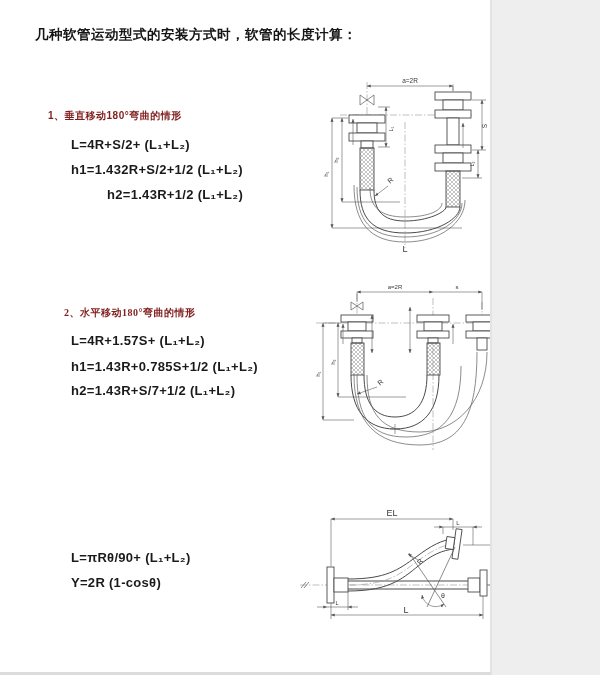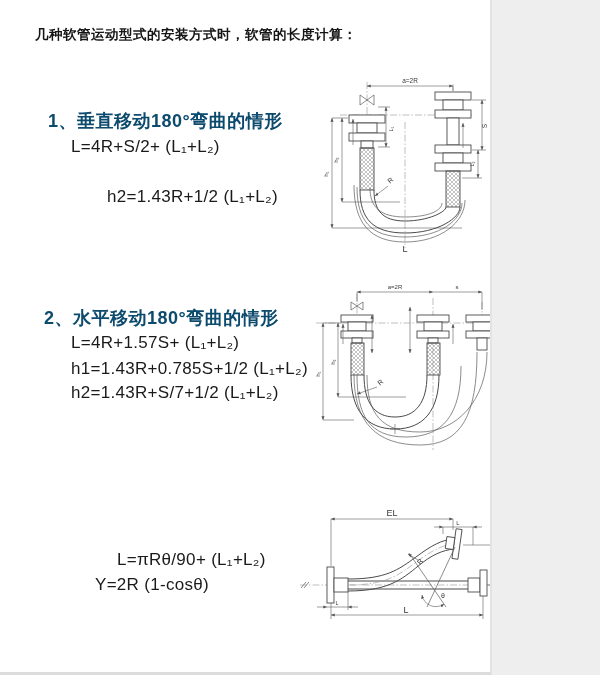--- a/index.html
+++ b/index.html
@@ -4,49 +4,50 @@
 <style>
   html,body{margin:0;padding:0;background:#eee;}
   .page{
     position:relative;width:492px;height:675px;background:#fff;
     font-family:"Liberation Sans","DejaVu Sans",sans-serif;color:#1c1c1c;
     overflow:hidden;box-sizing:border-box;
     border-right:2px solid #e3e3e3;border-bottom:3px solid #dcdcdc;
   }
   .tline{position:absolute;white-space:nowrap;}
   .title{font-size:13.5px;font-weight:bold;letter-spacing:.5px;color:#151515;}
-  .sec-h{font-size:18px;font-weight:bold;letter-spacing:.5px;color:#0c4a6e;}
-  .formula{font-size:17px;font-weight:400;letter-spacing:.3px;color:#1a1a1a;}
+  .sec-h{font-size:10px;font-weight:bold;letter-spacing:.5px;color:#7f1d1d;}
+  .formula{font-size:13px;font-weight:700;letter-spacing:.3px;color:#1a1a1a;}
   svg{position:absolute;overflow:visible;}
   svg text{font-family:"Liberation Sans","DejaVu Sans",sans-serif;fill:#3a3a3a;}
   .obj{stroke:#4a4a4a;stroke-width:1;fill:none;}
   .obj-thin{stroke:#5a5a5a;stroke-width:.7;fill:none;}
   .dim{stroke:#5a5a5a;stroke-width:.6;fill:none;}
   .cl{stroke:#949494;stroke-width:.6;fill:none;stroke-dasharray:7 2 1.5 2;}
   .flange{stroke:#4a4a4a;stroke-width:.9;fill:#fff;}
   .braid-rect{stroke:#4a4a4a;stroke-width:.9;}
 </style>
 </head>
 <body>
 
 <div class="page">
 
   <div class="tline title" style="left:35px;top:26px;">几种软管运动型式的安装方式时，软管的长度计算：</div>
 
   <div class="tline sec-h" style="left:48px;top:109px;">1、垂直移动180°弯曲的情形</div>
   <div class="tline formula" style="left:71px;top:137px;">L=4R+S/2+ (L₁+L₂)</div>
+  <div class="tline formula" style="left:71px;top:162px;">h1=1.432R+S/2+1/2 (L₁+L₂)</div>
   <div class="tline formula" style="left:71px;top:187px;padding-left:36px;">h2=1.43R+1/2 (L₁+L₂)</div>
 
-  <div class="tline sec-h" style="left:44px;top:306px;">2、水平移动180°弯曲的情形</div>
+  <div class="tline sec-h" style="left:64px;top:306px;font-family:Liberation Serif, serif;">2、水平移动180°弯曲的情形</div>
   <div class="tline formula" style="left:71px;top:333px;">L=4R+1.57S+ (L₁+L₂)</div>
   <div class="tline formula" style="left:71px;top:359px;">h1=1.43R+0.785S+1/2 (L₁+L₂)</div>
   <div class="tline formula" style="left:71px;top:383px;">h2=1.43R+S/7+1/2 (L₁+L₂)</div>
 
-  <div class="tline formula" style="left:71px;top:550px;margin-left:46px;">L=πRθ/90+ (L₁+L₂)</div>
-  <div class="tline formula" style="left:71px;top:575px;margin-left:24px;">Y=2R (1-cosθ)</div>
+  <div class="tline formula" style="left:71px;top:550px;">L=πRθ/90+ (L₁+L₂)</div>
+  <div class="tline formula" style="left:71px;top:575px;">Y=2R (1-cosθ)</div>
 
   <svg style="left:312px;top:70px;" width="276" height="186" viewBox="0 0 276 186">
     <defs>
       <marker id="a1" viewBox="0 0 8 8" refX="7" refY="4" markerWidth="7" markerHeight="7" orient="auto-start-reverse">
         <path d="M0,1 L7,4 L0,7 z" fill="#555"></path>
       </marker>
       <pattern id="b1" width="4" height="4" patternUnits="userSpaceOnUse">
         <path d="M0,4 L4,0 M0,0 L4,4" stroke="#8a8a8a" stroke-width=".5"></path>
       </pattern>
     </defs>

